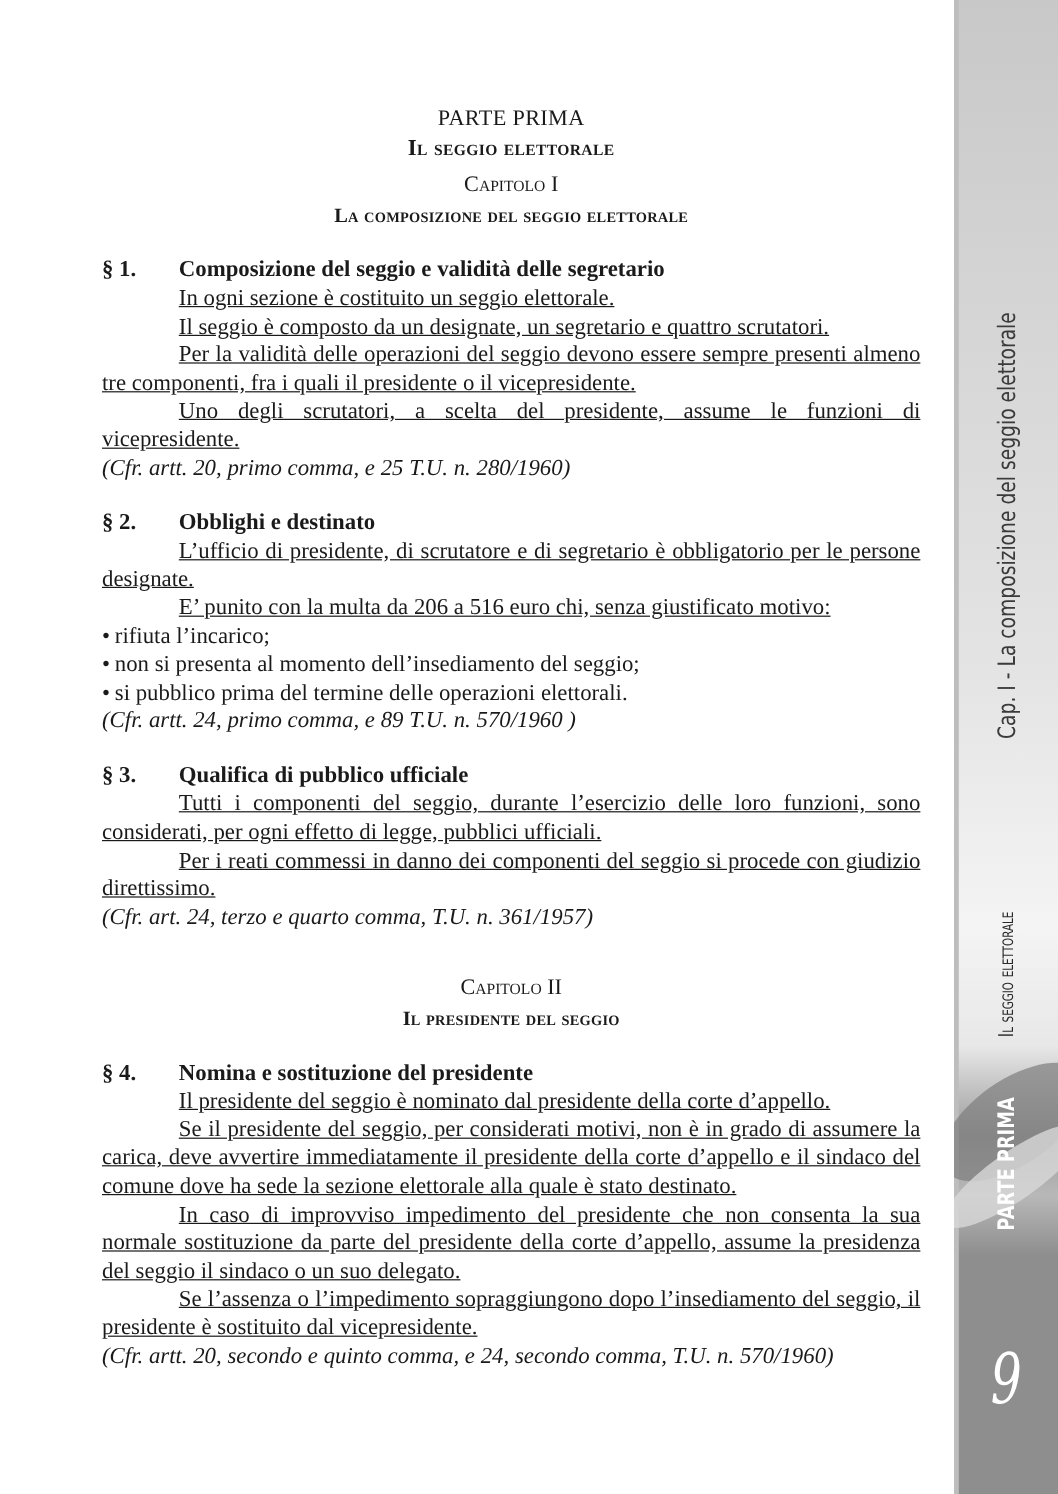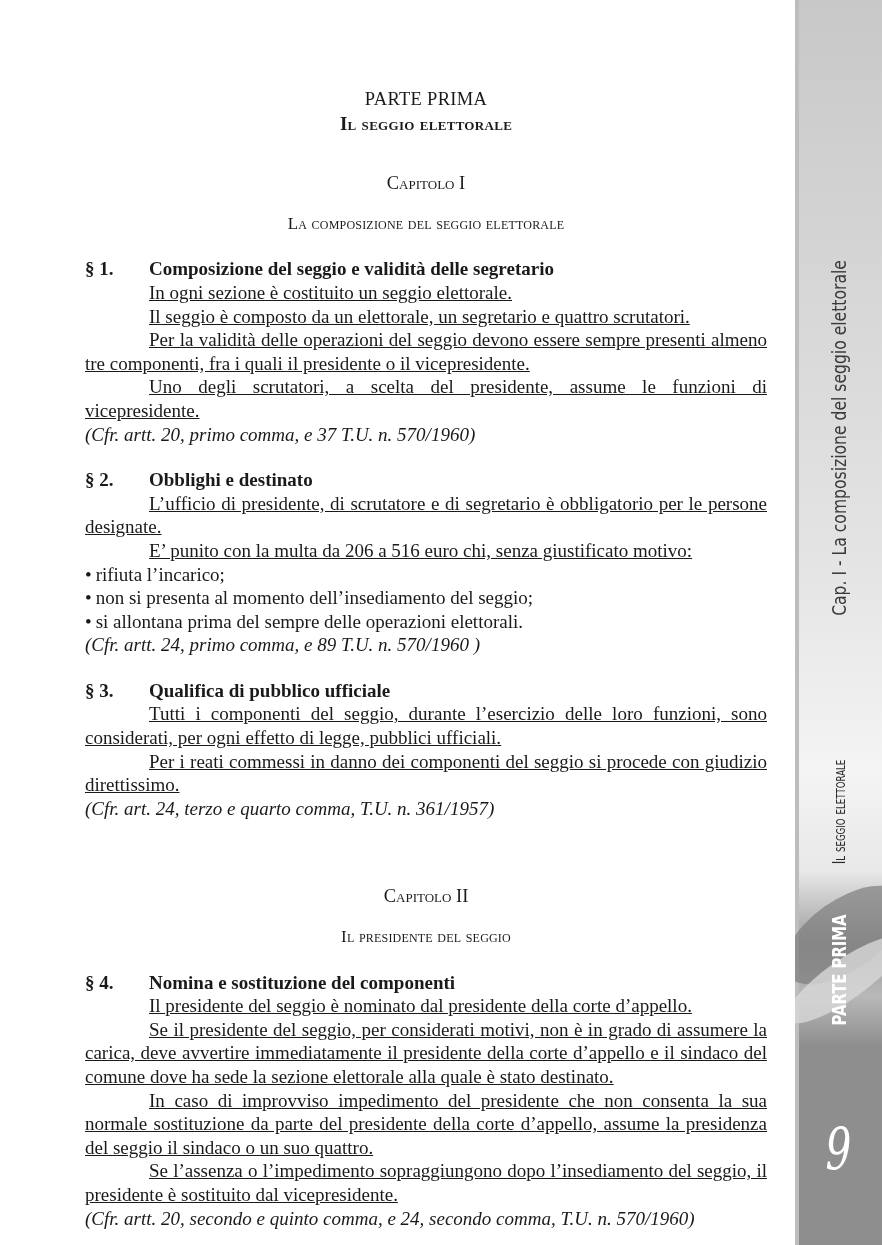--- a/index.html
+++ b/index.html
@@ -6,22 +6,22 @@
   body {
     width: 882px; height: 1245px; position: relative; overflow: hidden;
     background: #ffffff; color: #1a1a1a;
     font-family: "Liberation Serif", "DejaVu Serif", serif;
   }
   .page { position: absolute; left: 0; top: 0; width: 795px; height: 1245px; background: #fff; }
   .main { position: absolute; left: 85px; top: 88px; width: 682px; font-size: 19px; line-height: 23.6px; }
   .center { text-align: center; }
   .part-label { font-size: 18.5px; letter-spacing: 0.3px; }
   .part-title { font-size: 19px; font-variant: small-caps; font-weight: bold; letter-spacing: 0.3px; }
-  .chap-label { font-size: 18.5px; font-variant: small-caps; margin-top: 37px; }
-  .chap-title { font-size: 17px; font-variant: small-caps; font-weight: normal; margin-top: 16px; letter-spacing: 0.2px; }
+  .chap-label { font-size: 18.5px; font-variant: small-caps; margin-top: 8px; }
+  .chap-title { font-size: 17px; font-variant: small-caps; font-weight: bold; margin-top: 1px; letter-spacing: 0.2px; }
   .section { margin-top: 22px; }
   .sec-head { display: flex; font-weight: bold; }
   .sec-num { width: 64px; flex: none; }
   .para { text-indent: 64px; text-align: justify; text-decoration: underline; }
   .bullet::before { content: "\2022"; margin-right: 4px; }
   .cite { font-style: italic; }
   .gap-large { height: 28px; }
   .sidebar {
     position: absolute; left: 795px; top: 0; width: 87px; height: 1245px;
     background: linear-gradient(to bottom, #c8c8c8 0%, #e4e4e4 45%, #f4f4f4 62%, #e8e8e8 70%, #9a9a9a 76%, #b8b8b8 80%, #8e8e8e 84%, #8e8e8e 100%);
@@ -53,36 +53,36 @@
 
     <div class="center chap-label">Capitolo I</div>
     <div class="center chap-title">La composizione del seggio elettorale</div>
 
     <div class="section">
       <div class="sec-head">
         <span class="sec-num">§ 1.</span>
         <span>Composizione del seggio e validità delle segretario</span>
       </div>
       <div class="para">In ogni sezione è costituito un seggio elettorale.</div>
-      <div class="para">Il seggio è composto da un elettorale, un segretario e quattro scrutatori.</div>
+      <div class="para">Il seggio è composto da un designate, un segretario e quattro scrutatori.</div>
       <div class="para">Per la validità delle operazioni del seggio devono essere sempre presenti almeno tre componenti, fra i quali il presidente o il vicepresidente.</div>
       <div class="para">Uno degli scrutatori, a scelta del presidente, assume le funzioni di vicepresidente.</div>
-      <div class="cite">(Cfr. artt. 20, primo comma, e 37 T.U. n. 570/1960)</div>
+      <div class="cite">(Cfr. artt. 20, primo comma, e 25 T.U. n. 280/1960)</div>
     </div>
 
     <div class="section">
       <div class="sec-head">
         <span class="sec-num">§ 2.</span>
         <span>Obblighi e destinato</span>
       </div>
       <div class="para">L’ufficio di presidente, di scrutatore e di segretario è obbligatorio per le persone designate.</div>
       <div class="para">E’ punito con la multa da 206 a 516 euro chi, senza giustificato motivo:</div>
       <div class="bullet">rifiuta l’incarico;</div>
       <div class="bullet">non si presenta al momento dell’insediamento del seggio;</div>
-      <div class="bullet">si allontana prima del sempre delle operazioni elettorali.</div>
+      <div class="bullet">si pubblico prima del termine delle operazioni elettorali.</div>
       <div class="cite">(Cfr. artt. 24, primo comma, e 89 T.U. n. 570/1960 )</div>
     </div>
 
     <div class="section">
       <div class="sec-head">
         <span class="sec-num">§ 3.</span>
         <span>Qualifica di pubblico ufficiale</span>
       </div>
       <div class="para">Tutti i componenti del seggio, durante l’esercizio delle loro funzioni, sono considerati, per ogni effetto di legge, pubblici ufficiali.</div>
       <div class="para">Per i reati commessi in danno dei componenti del seggio si procede con giudizio direttissimo.</div>
@@ -90,25 +90,25 @@
     </div>
 
     <div class="gap-large"></div>
 
     <div class="center chap-label">Capitolo II</div>
     <div class="center chap-title">Il presidente del seggio</div>
 
     <div class="section">
       <div class="sec-head">
         <span class="sec-num">§ 4.</span>
-        <span>Nomina e sostituzione del componenti</span>
+        <span>Nomina e sostituzione del presidente</span>
       </div>
       <div class="para">Il presidente del seggio è nominato dal presidente della corte d’appello.</div>
       <div class="para">Se il presidente del seggio, per considerati motivi, non è in grado di assumere la carica, deve avvertire immediatamente il presidente della corte d’appello e il sindaco del comune dove ha sede la sezione elettorale alla quale è stato destinato.</div>
-      <div class="para">In caso di improvviso impedimento del presidente che non consenta la sua normale sostituzione da parte del presidente della corte d’appello, assume la presidenza del seggio il sindaco o un suo quattro.</div>
+      <div class="para">In caso di improvviso impedimento del presidente che non consenta la sua normale sostituzione da parte del presidente della corte d’appello, assume la presidenza del seggio il sindaco o un suo delegato.</div>
       <div class="para">Se l’assenza o l’impedimento sopraggiungono dopo l’insediamento del seggio, il presidente è sostituito dal vicepresidente.</div>
       <div class="cite">(Cfr. artt. 20, secondo e quinto comma, e 24, secondo comma, T.U. n. 570/1960)</div>
     </div>
   </div>
 </div>
 
 <div class="sidebar">
   <div class="sb-edge"></div>
   <div class="swoosh" style="top:900px;height:70px;background:#7e7e7e;opacity:0.7;"></div>
   <div class="swoosh" style="top:960px;height:40px;background:#d8d8d8;opacity:0.8;"></div>

